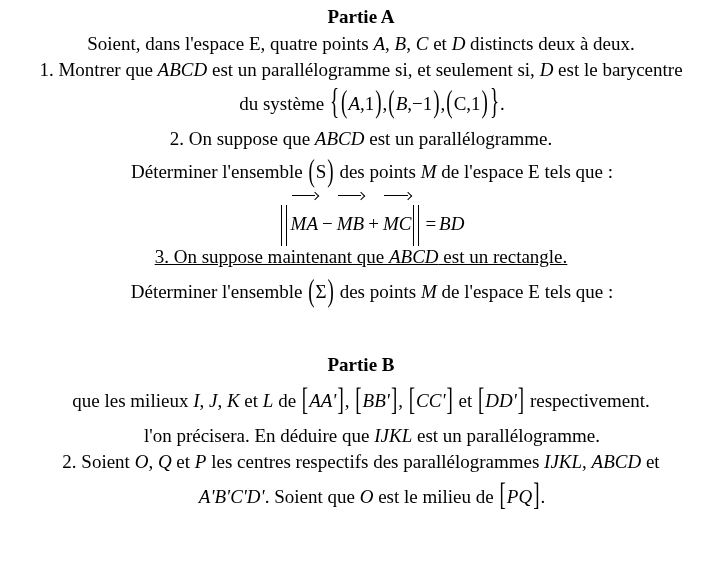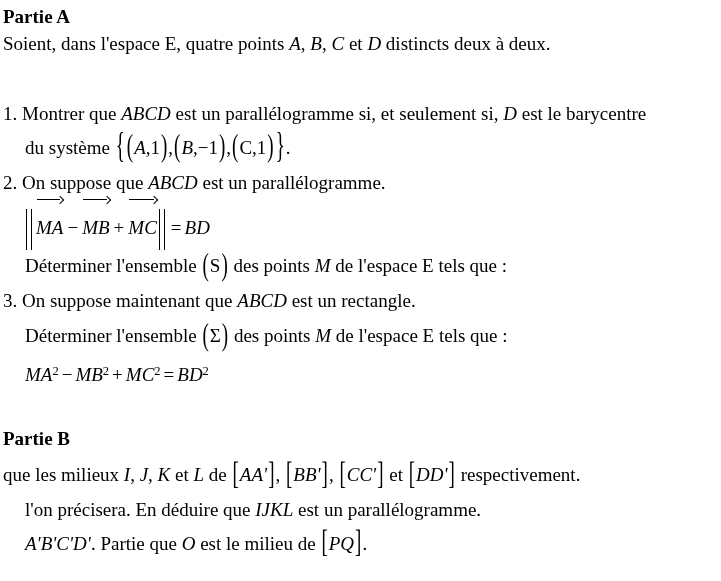--- a/index.html
+++ b/index.html
@@ -6,27 +6,28 @@
   .doc{
     position:relative;
     width:721px;height:581px;
     box-sizing:border-box;
     padding:4px 2px 0 3px;
     overflow:hidden;
     background:#ffffff;
     color:#000000;
     font-family:"Liberation Serif","DejaVu Serif",serif;
     font-size:19px;
+    text-align:center;
   }
   .line{white-space:pre;}
   .h24{height:24px;line-height:24px;}
-  .h25{height:25px;line-height:25px;margin-top:44px;}
+  .h25{height:25px;line-height:25px;}
   .h26{height:26px;line-height:26px;}
   .h27{height:27px;line-height:27px;}
-  .h30{height:30px;line-height:30px;}
+  .h30{height:30px;line-height:30px;text-decoration:underline;}
   .h40{height:40px;line-height:40px;}
   .h44{height:44px;line-height:44px;}
   .h47{height:47px;line-height:47px;}
   .h50{height:50px;line-height:50px;}
   .mt23{margin-top:40px;}
   .ind{padding-left:22px;}
   .bold{font-weight:bold;}
   
   .i{font-style:italic;}
   .sup{font-size:12.5px;vertical-align:6px;}
@@ -45,22 +46,22 @@
 </style>
 </head>
 <body>
 
 <div class="doc">
   <div class="line h26 bold">Partie A</div>
   <div class="line h27"><span>Soient, dans l'espace E, quatre points </span><span class="i">A</span><span>, </span><span class="i">B</span><span>, </span><span class="i">C</span><span> et </span><span class="i">D</span><span> distincts deux à deux.</span></div>
   <div class="line h25"><span>1. Montrer que </span><span class="i">ABCD</span><span> est un parallélogramme si, et seulement si, </span><span class="i">D</span><span> est le barycentre</span></div>
   <div class="line h44 ind"><span>du système </span><span class="brace">{</span><span class="big">(</span><span class="i">A</span><span>,1</span><span class="big">)</span><span>,</span><span class="big">(</span><span class="i">B</span><span>,−1</span><span class="big">)</span><span>,</span><span class="big">(</span><span>C,1</span><span class="big">)</span><span class="brace">}</span><span>.</span></div>
   <div class="line h26"><span>2. On suppose que </span><span class="i">ABCD</span><span> est un parallélogramme.</span></div>
+  <div class="line h40 ind"><span>Déterminer l'ensemble </span><span class="big">(</span><span>S</span><span class="big">)</span><span> des points </span><span class="i">M</span><span> de l'espace E tels que :</span></div>
   <div class="line h50 ind"><span class="normbar"></span><span class="vec">MA</span><span class="op">−</span><span class="vec">MB</span><span class="op">+</span><span class="vec">MC</span><span class="normbar"></span><span class="op">=</span><span class="i">BD</span></div>
-  <div class="line h40 ind"><span>Déterminer l'ensemble </span><span class="big">(</span><span>S</span><span class="big">)</span><span> des points </span><span class="i">M</span><span> de l'espace E tels que :</span></div>
   <div class="line h30"><span>3. On suppose maintenant que </span><span class="i">ABCD</span><span> est un rectangle.</span></div>
   <div class="line h40 ind"><span>Déterminer l'ensemble </span><span class="big">(</span><span>Σ</span><span class="big">)</span><span> des points </span><span class="i">M</span><span> de l'espace E tels que :</span></div>
-  <div class="line h30 ind"><span class="i">MA</span><span class="sup">2</span><span class="op">−</span><span class="i">MB</span><span class="sup">2</span><span class="op">+</span><span class="i">MC</span><span class="sup">2</span><span class="op">=</span><span class="i">BD</span><span class="sup">2</span></div>
   <div class="line h25 mt23 bold">Partie B</div>
   <div class="line h47"><span>que les milieux </span><span class="i">I</span><span>, </span><span class="i">J</span><span>, </span><span class="i">K</span><span> et </span><span class="i">L</span><span> de </span><span class="big">[</span><span class="i">AA'</span><span class="big">]</span><span>, </span><span class="big">[</span><span class="i">BB'</span><span class="big">]</span><span>, </span><span class="big">[</span><span class="i">CC'</span><span class="big">]</span><span> et </span><span class="big">[</span><span class="i">DD'</span><span class="big">]</span><span> respectivement.</span></div>
   <div class="line h24 ind"><span>l'on précisera. En déduire que </span><span class="i">IJKL</span><span> est un parallélogramme.</span></div>
-  <div class="line h44 ind"><span class="i">A'B'C'D'</span><span>. Partie que </span><span class="i">O</span><span> est le milieu de </span><span class="big">[</span><span class="i">PQ</span><span class="big">]</span><span>.</span></div>
+  <div class="line h27"><span>2. Soient </span><span class="i">O</span><span>, </span><span class="i">Q</span><span> et </span><span class="i">P</span><span> les centres respectifs des parallélogrammes </span><span class="i">IJKL</span><span>, </span><span class="i">ABCD</span><span> et</span></div>
+  <div class="line h44 ind"><span class="i">A'B'C'D'</span><span>. Soient que </span><span class="i">O</span><span> est le milieu de </span><span class="big">[</span><span class="i">PQ</span><span class="big">]</span><span>.</span></div>
 </div>
 
 </body></html>

